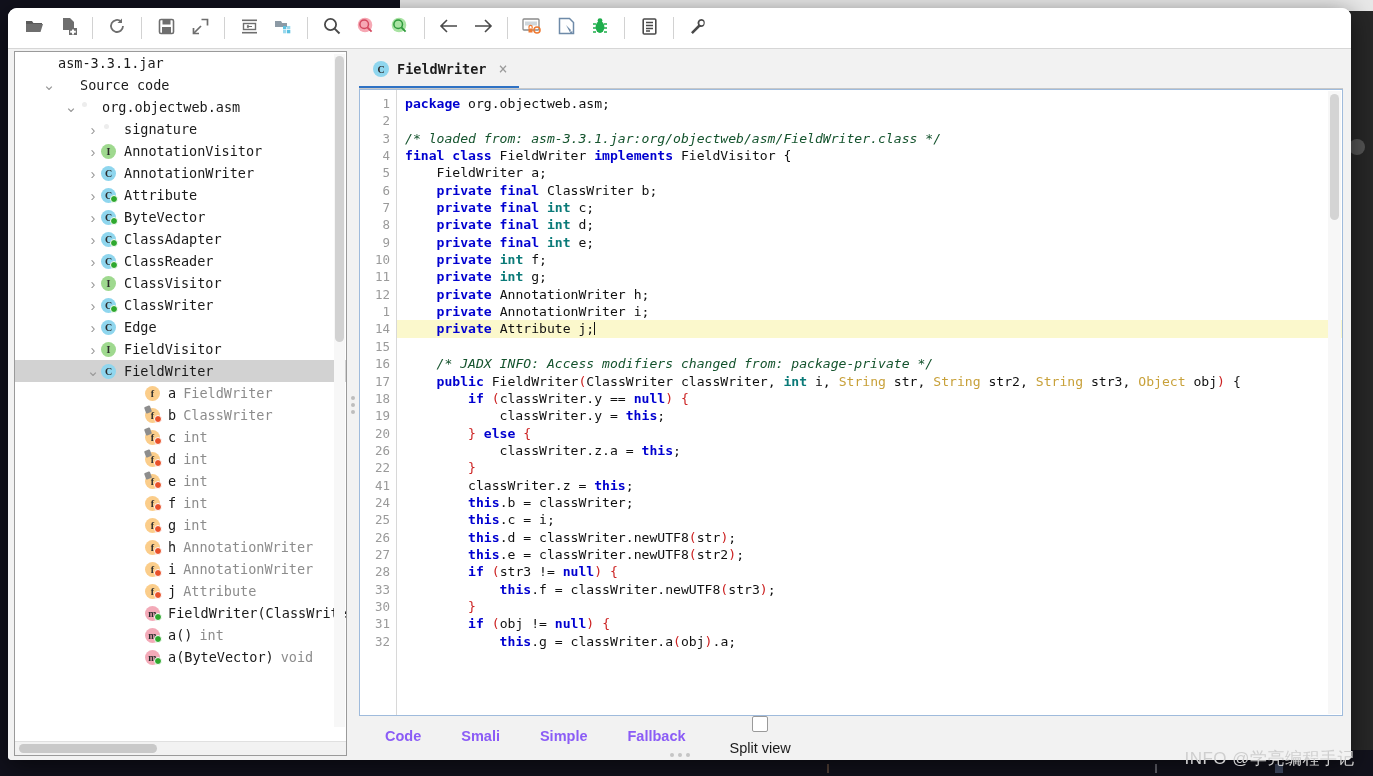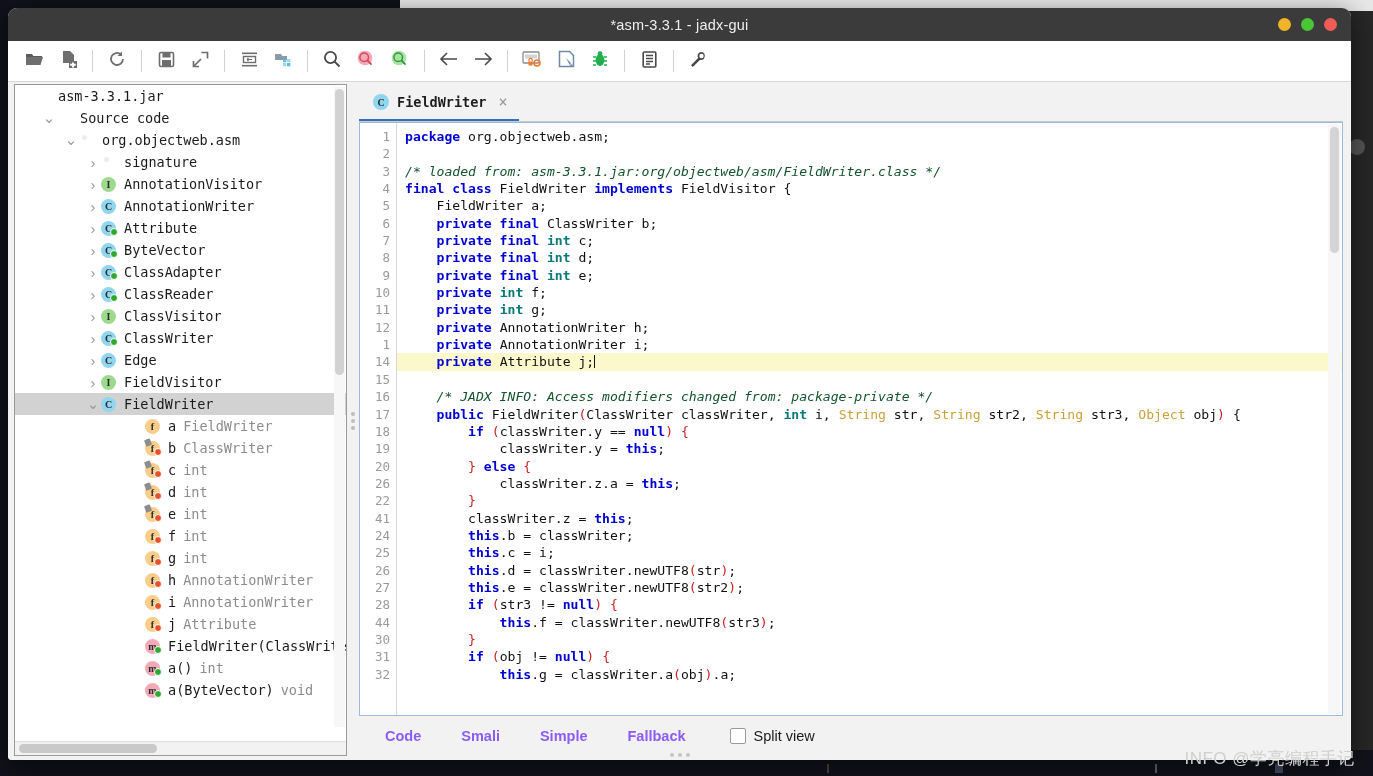--- a/index.html
+++ b/index.html
@@ -319,21 +319,21 @@
     background: #f2f2f2;
     padding-left: 6px;
   }
   .vtab {
     font-size: 14.5px; color: #8b5cf6;
     padding: 6px 20px;
     font-weight: bold;
   }
   .vcheck {
     display: flex; align-items: center; gap: 8px;
-    margin-left: 24px; font-size: 14.5px; color: #1a1a1a;
+    margin-left: 24px; font-size: 14.5px; color: #1a1a1a; flex-direction: column;
   }
   .vcheck .box {
     width: 14px; height: 14px; border: 1px solid #9a9a9a;
     background: #fff; border-radius: 2px;
   }
 
   
   #bottom-grip {
     position: absolute; left: 0; right: 0; bottom: 0; height: 10px;
     display: flex; align-items: center; justify-content: center; gap: 4px;
@@ -356,28 +356,20 @@
   <div class="bg-window-right">
     <div class="bg-dot"></div>
   </div>
   <div class="bg-window-bottom">
     <div class="bg-term-line"></div>
   </div>
 </div>
 
 <div id="app-window">
 
-  <div id="titlebar">
-    <div class="title">*asm-3.3.1 - jadx-gui</div>
-    <div class="win-buttons">
-      <div class="win-dot min"></div>
-      <div class="win-dot max"></div>
-      <div class="win-dot close"></div>
-    </div>
-  </div>
 
 
   <div id="toolbar">
       <div class="tb-btn" title="Open file">
         <span><svg width="19" height="17" viewBox="0 0 19 17">
             <path d="M1 3h6l1.4 2H17v1H1z" fill="#5a5a5a"></path>
             <path d="M1 6h17l-2.5 8H1z" fill="#6e6e6e"></path>
           </svg></span>
       </div>
       <div class="tb-btn" title="Add files">
@@ -775,21 +767,21 @@
             <div class="ln">19</div>
             <div class="ln">20</div>
             <div class="ln">26</div>
             <div class="ln">22</div>
             <div class="ln">41</div>
             <div class="ln">24</div>
             <div class="ln">25</div>
             <div class="ln">26</div>
             <div class="ln">27</div>
             <div class="ln">28</div>
-            <div class="ln">44</div>
+            <div class="ln">33</div>
             <div class="ln">30</div>
             <div class="ln">31</div>
             <div class="ln">32</div>
           </div>
         <div id="code"><div class="line"><span class="kw">package </span><span>org.objectweb.asm;</span></div><div class="line">&nbsp;</div><div class="line"><span class="cmt">/* loaded from: asm-3.3.1.jar:org/objectweb/asm/FieldWriter.class */</span></div><div class="line"><span class="kw">final class </span><span>FieldWriter </span><span class="kw">implements </span><span>FieldVisitor {</span></div><div class="line"><span>    FieldWriter a;</span></div><div class="line"><span>    </span><span class="kw">private final </span><span>ClassWriter b;</span></div><div class="line"><span>    </span><span class="kw">private final </span><span class="kw2">int</span><span> c;</span></div><div class="line"><span>    </span><span class="kw">private final </span><span class="kw2">int</span><span> d;</span></div><div class="line"><span>    </span><span class="kw">private final </span><span class="kw2">int</span><span> e;</span></div><div class="line"><span>    </span><span class="kw">private </span><span class="kw2">int</span><span> f;</span></div><div class="line"><span>    </span><span class="kw">private </span><span class="kw2">int</span><span> g;</span></div><div class="line"><span>    </span><span class="kw">private </span><span>AnnotationWriter h;</span></div><div class="line"><span>    </span><span class="kw">private </span><span>AnnotationWriter i;</span></div><div class="line hl"><span>    </span><span class="kw">private </span><span>Attribute j;</span><span class="caret"></span></div><div class="line">&nbsp;</div><div class="line"><span>    </span><span class="cmt">/* JADX INFO: Access modifiers changed from: package-private */</span></div><div class="line"><span>    </span><span class="kw">public </span><span>FieldWriter</span><span class="punc">(</span><span>ClassWriter classWriter, </span><span class="kw2">int</span><span> i, </span><span class="str">String</span><span> str, </span><span class="str">String</span><span> str2, </span><span class="str">String</span><span> str3, </span><span class="str">Object</span><span> obj</span><span class="punc">)</span><span> {</span></div><div class="line"><span>        </span><span class="kw">if </span><span class="punc">(</span><span>classWriter.y == </span><span class="kw">null</span><span class="punc">)</span><span class="punc"> {</span></div><div class="line"><span>            classWriter.y = </span><span class="kw">this</span><span>;</span></div><div class="line"><span class="punc">        }</span><span> </span><span class="kw">else</span><span class="punc"> {</span></div><div class="line"><span>            classWriter.z.a = </span><span class="kw">this</span><span>;</span></div><div class="line"><span class="punc">        }</span></div><div class="line"><span>        classWriter.z = </span><span class="kw">this</span><span>;</span></div><div class="line"><span>        </span><span class="kw">this</span><span>.b = classWriter;</span></div><div class="line"><span>        </span><span class="kw">this</span><span>.c = i;</span></div><div class="line"><span>        </span><span class="kw">this</span><span>.d = classWriter.newUTF8</span><span class="punc">(</span><span>str</span><span class="punc">)</span><span>;</span></div><div class="line"><span>        </span><span class="kw">this</span><span>.e = classWriter.newUTF8</span><span class="punc">(</span><span>str2</span><span class="punc">)</span><span>;</span></div><div class="line"><span>        </span><span class="kw">if </span><span class="punc">(</span><span>str3 != </span><span class="kw">null</span><span class="punc">)</span><span class="punc"> {</span></div><div class="line"><span>            </span><span class="kw">this</span><span>.f = classWriter.newUTF8</span><span class="punc">(</span><span>str3</span><span class="punc">)</span><span>;</span></div><div class="line"><span class="punc">        }</span></div><div class="line"><span>        </span><span class="kw">if </span><span class="punc">(</span><span>obj != </span><span class="kw">null</span><span class="punc">)</span><span class="punc"> {</span></div><div class="line"><span>            </span><span class="kw">this</span><span>.g = classWriter.a</span><span class="punc">(</span><span>obj</span><span class="punc">)</span><span>.a;</span></div></div>
         <div id="code-vscroll">
           <div class="thumb"></div>
         </div>
       </div>
 

